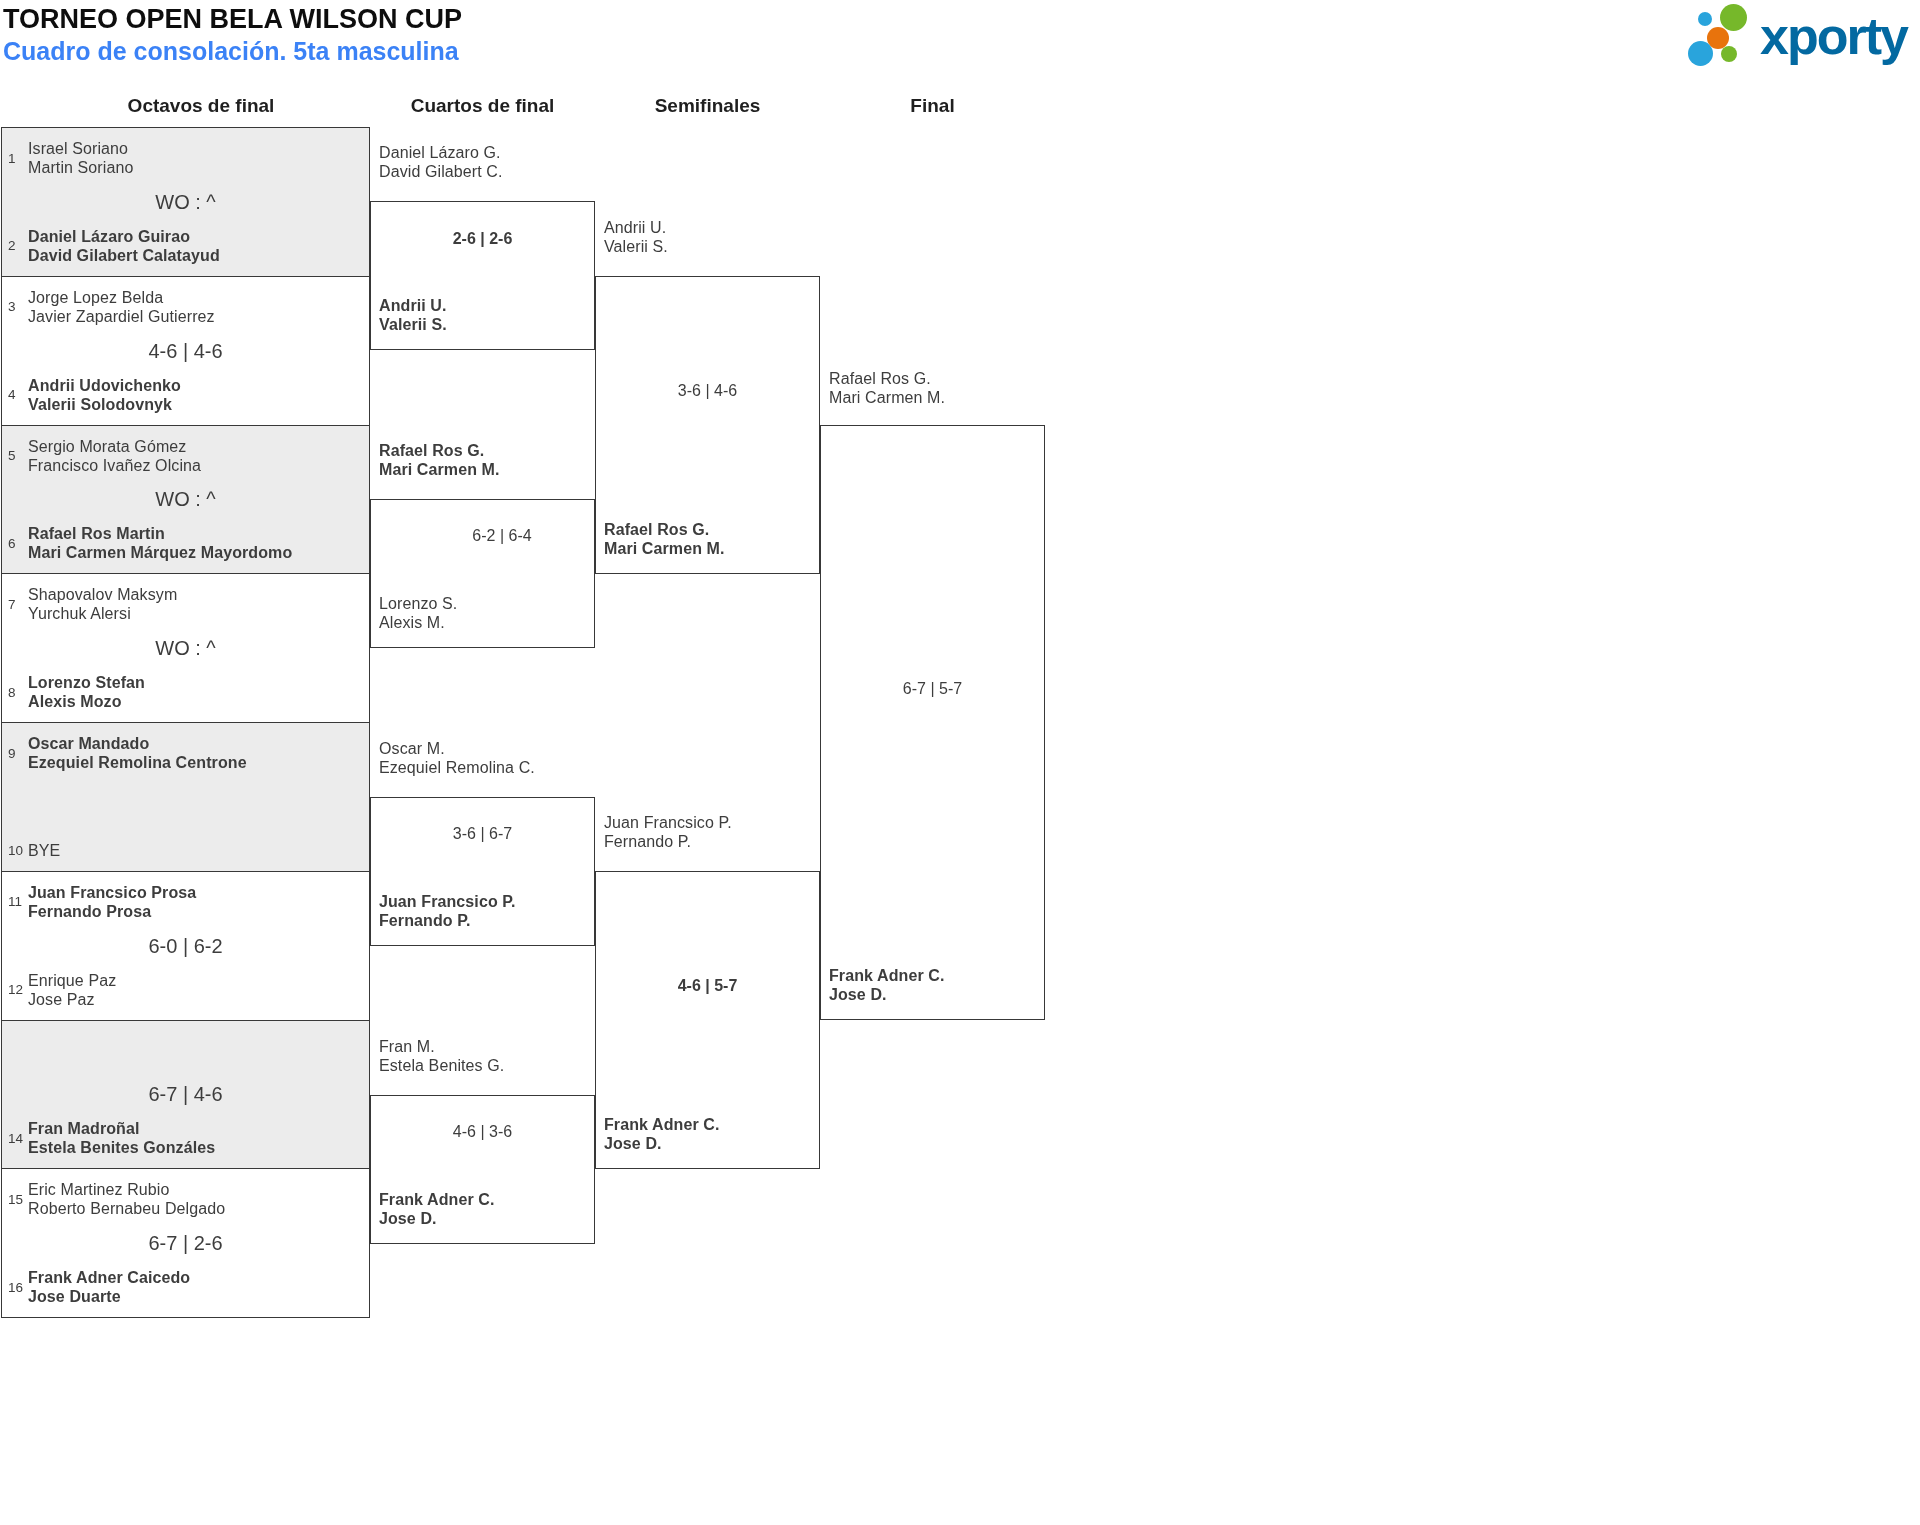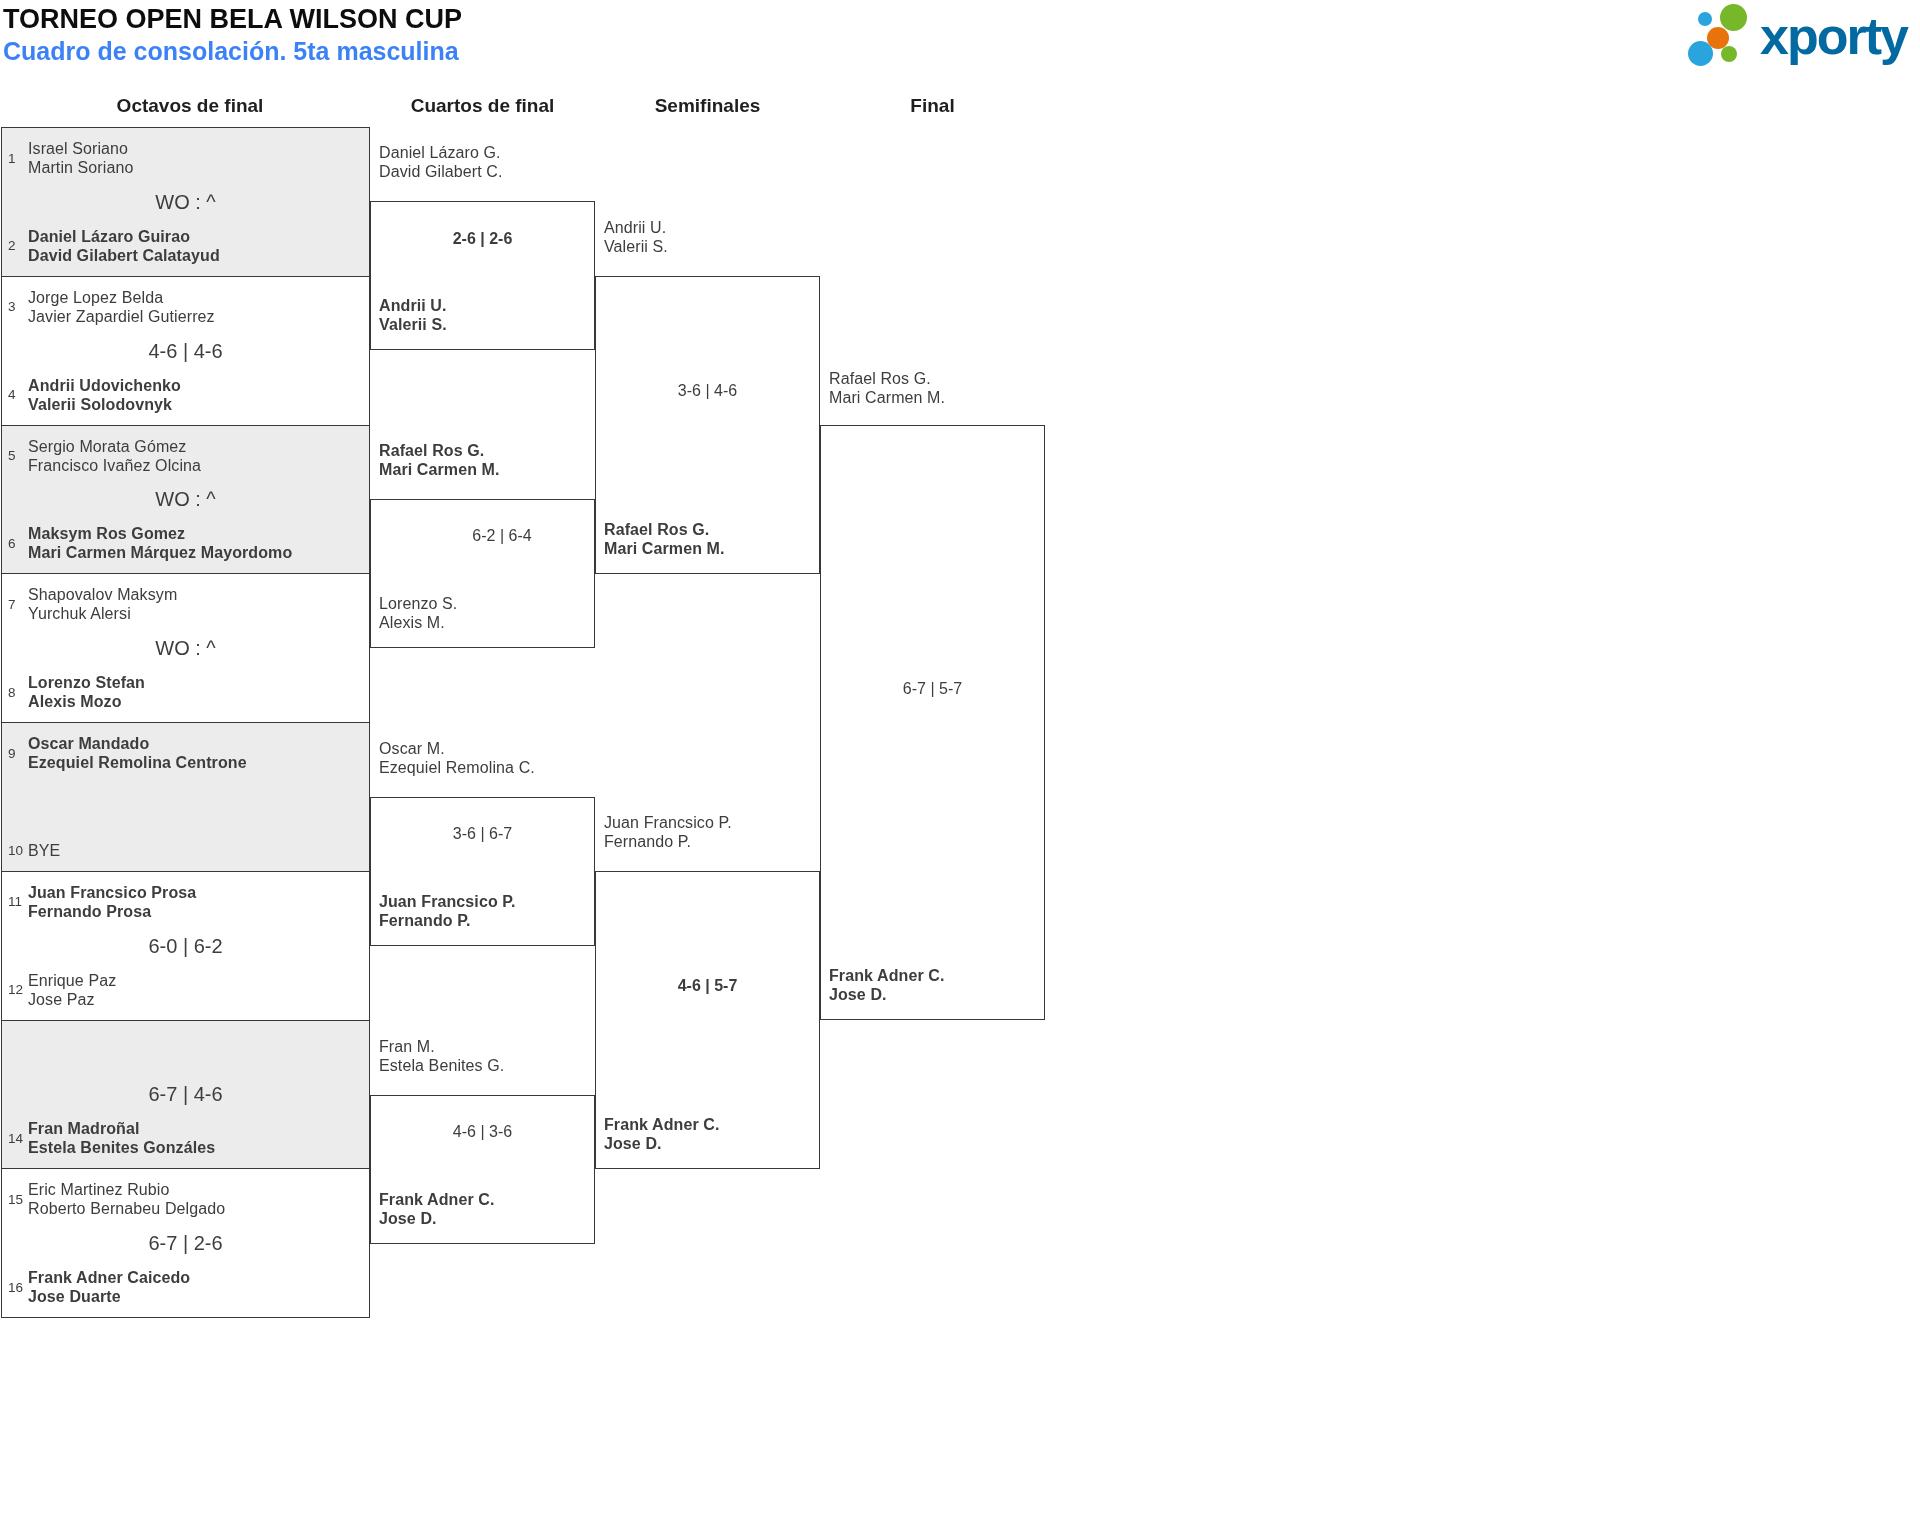--- a/index.html
+++ b/index.html
@@ -61,21 +61,21 @@
 
   <div class="logo">
     <span class="dot blue-sm"></span>
     <span class="dot green-lg"></span>
     <span class="dot orange"></span>
     <span class="dot blue-lg"></span>
     <span class="dot green-sm"></span>
     <span class="wordmark">xporty</span>
   </div>
 
-  <div class="colhead" style="left:5px;width:370px;">Octavos de final</div>
+  <div class="colhead" style="left:16px;width:370px;">Octavos de final</div>
   <div class="colhead" style="left:370px;width:225px;">Cuartos de final</div>
   <div class="colhead" style="left:595px;width:225px;">Semifinales</div>
   <div class="colhead" style="left:820px;width:225px;">Final</div>
 
   <div class="r16">
 
     <div class="match shaded">
       <div class="team t1">
         <span class="seed">1</span>
         <span class="names">
@@ -116,21 +116,21 @@
         <span class="seed">5</span>
         <span class="names">
             <span>Sergio Morata Gómez</span>
             <span>Francisco Ivañez Olcina</span>
           </span>
       </div>
       <div class="msc">WO : ^</div>
       <div class="team t2 w">
         <span class="seed">6</span>
         <span class="names">
-            <span>Maksym Ros Gomez</span>
+            <span>Rafael Ros Martin</span>
             <span>Mari Carmen Márquez Mayordomo</span>
           </span>
       </div>
     </div>
 
     <div class="match">
       <div class="team t1">
         <span class="seed">7</span>
         <span class="names">
             <span>Shapovalov Maksym</span>

